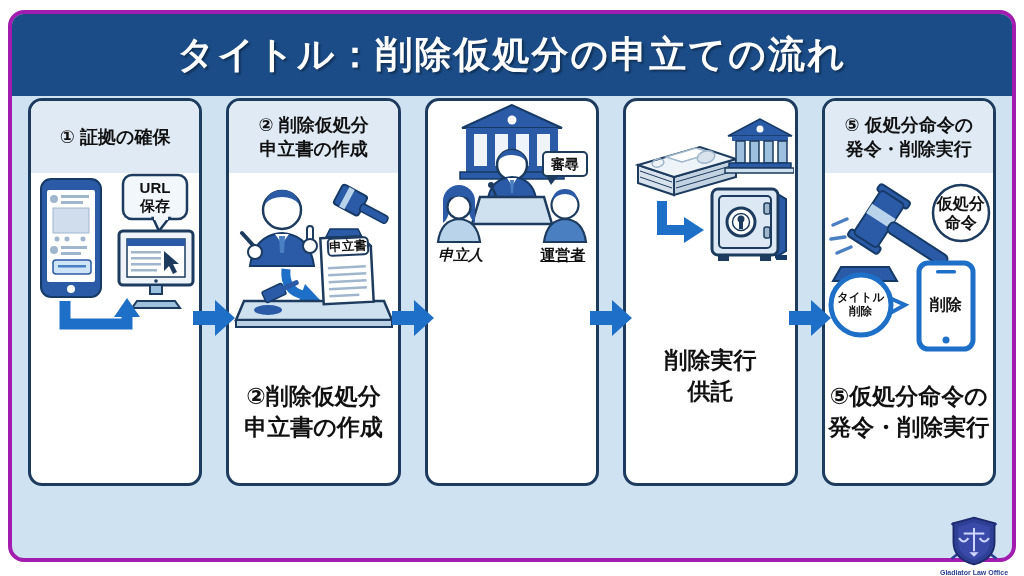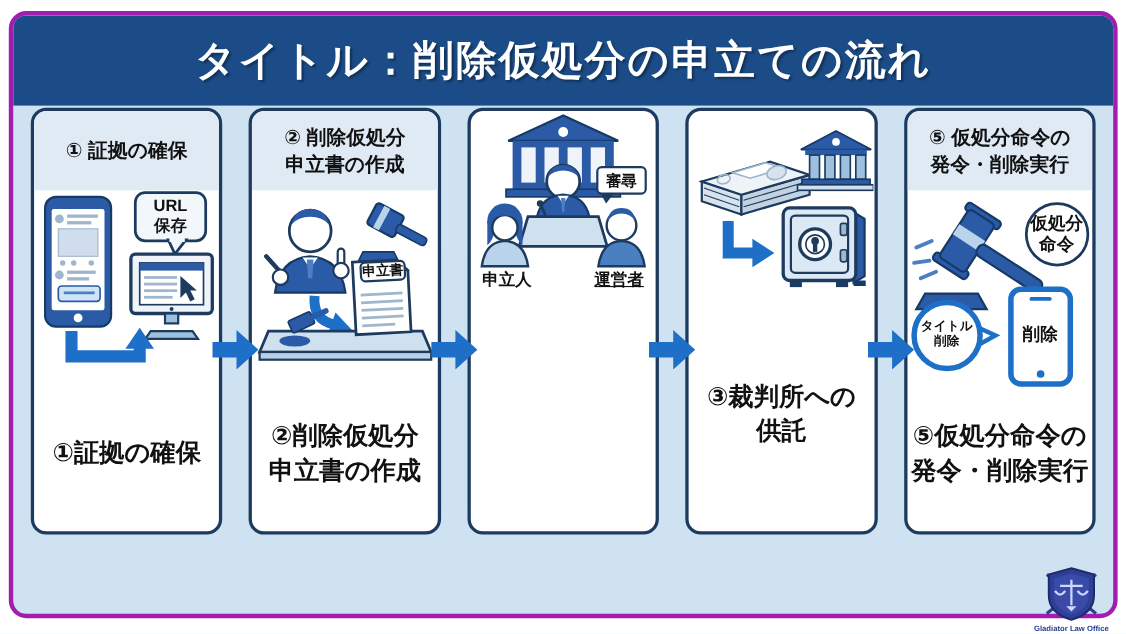--- a/index.html
+++ b/index.html
@@ -80,21 +80,20 @@
             <polygon points="106,128 144,128 149,135 101,135" fill="#9cc0de" stroke="#1d3b5e" stroke-width="2"></polygon>
           </g>
           <g>
             <path d="M34 128 L34 151 L96 151 L96 142" stroke="#1e6fc8" stroke-width="11" fill="none"></path>
             <polygon points="83,144 109,144 96,125" fill="#1e6fc8"></polygon>
           </g>
         </svg>
         <div class="olabel" style="left:92px; top:4px; width:64px; height:40px; font-size:15px;">URL
 保存</div>
       </div>
-      <div class="caption">①証拠の確保</div>
     </div>
 
     <div class="gap">
       <svg width="42" height="36" viewBox="0 0 42 36">
         <polygon points="0,11 22,11 22,0 42,18 22,36 22,25 0,25" fill="#1e6fc8"></polygon>
       </svg>
     </div>
 
     <div class="card">
       <div class="card-header">② 削除仮処分
@@ -187,21 +186,21 @@
             <path d="M10 141 Q13 119 31 118 Q49 119 52 141 Z" fill="#b9d4ea" stroke="#1d3b5e" stroke-width="2.2"></path>
           </g>
           <g>
             <circle cx="137" cy="104" r="13.5" fill="#ffffff" stroke="#1d3b5e" stroke-width="2.2"></circle>
             <path d="M124 100 Q126 88 137 88 Q148 88 150 100 Q145 93 137 93 Q129 93 124 100 Z" fill="#2b5aa7"></path>
             <path d="M116 141 Q119 119 137 118 Q155 119 158 141 Z" fill="#4a7fc1" stroke="#1d3b5e" stroke-width="2.2"></path>
           </g>
         </svg>
         <div class="olabel boxed" style="left:114px; top:50px; width:46px; height:26px; font-size:14px;">審尋</div>
         <div style="position:absolute; left:118px; top:75px; width:0; height:0; border-left:5px solid transparent; border-right:7px solid transparent; border-top:9px solid #1d3b5e;"></div>
-        <div class="olabel" style="left:0px; top:144px; width:66px; height:20px; font-size:15px;">申立人</div>
+        <div class="olabel" style="left:0px; top:144px; width:66px; height:20px; font-size:15px;font-style:italic;">申立人</div>
         <div class="olabel" style="left:102px; top:144px; width:66px; height:20px; font-size:15px;text-decoration:underline;">運営者</div>
       </div>
     </div>
 
     <div class="gap">
       <svg width="42" height="36" viewBox="0 0 42 36">
         <polygon points="0,11 22,11 22,0 42,18 22,36 22,25 0,25" fill="#1e6fc8"></polygon>
       </svg>
     </div>
 
@@ -244,21 +243,21 @@
             <circle cx="115" cy="118" r="3.5" fill="#1d3b5e"></circle>
             <rect x="113" y="119" width="4" height="9" fill="#1d3b5e"></rect>
             <rect x="138" y="102" width="6" height="11" rx="2" fill="#9fb6cc" stroke="#1d3b5e" stroke-width="1.5"></rect>
             <rect x="138" y="126" width="6" height="11" rx="2" fill="#9fb6cc" stroke="#1d3b5e" stroke-width="1.5"></rect>
             <rect x="92" y="154" width="11" height="6" fill="#1d3b5e"></rect>
             <rect x="134" y="154" width="11" height="6" fill="#1d3b5e"></rect>
             <rect x="150" y="154" width="11" height="5" fill="#163a66"></rect>
           </g>
         </svg>
       </div>
-      <div class="caption">③裁判所への
+      <div class="caption">削除実行
 供託</div>
     </div>
 
     <div class="gap">
       <svg width="42" height="36" viewBox="0 0 42 36">
         <polygon points="0,11 22,11 22,0 42,18 22,36 22,25 0,25" fill="#1e6fc8"></polygon>
       </svg>
     </div>
 
     <div class="card">

